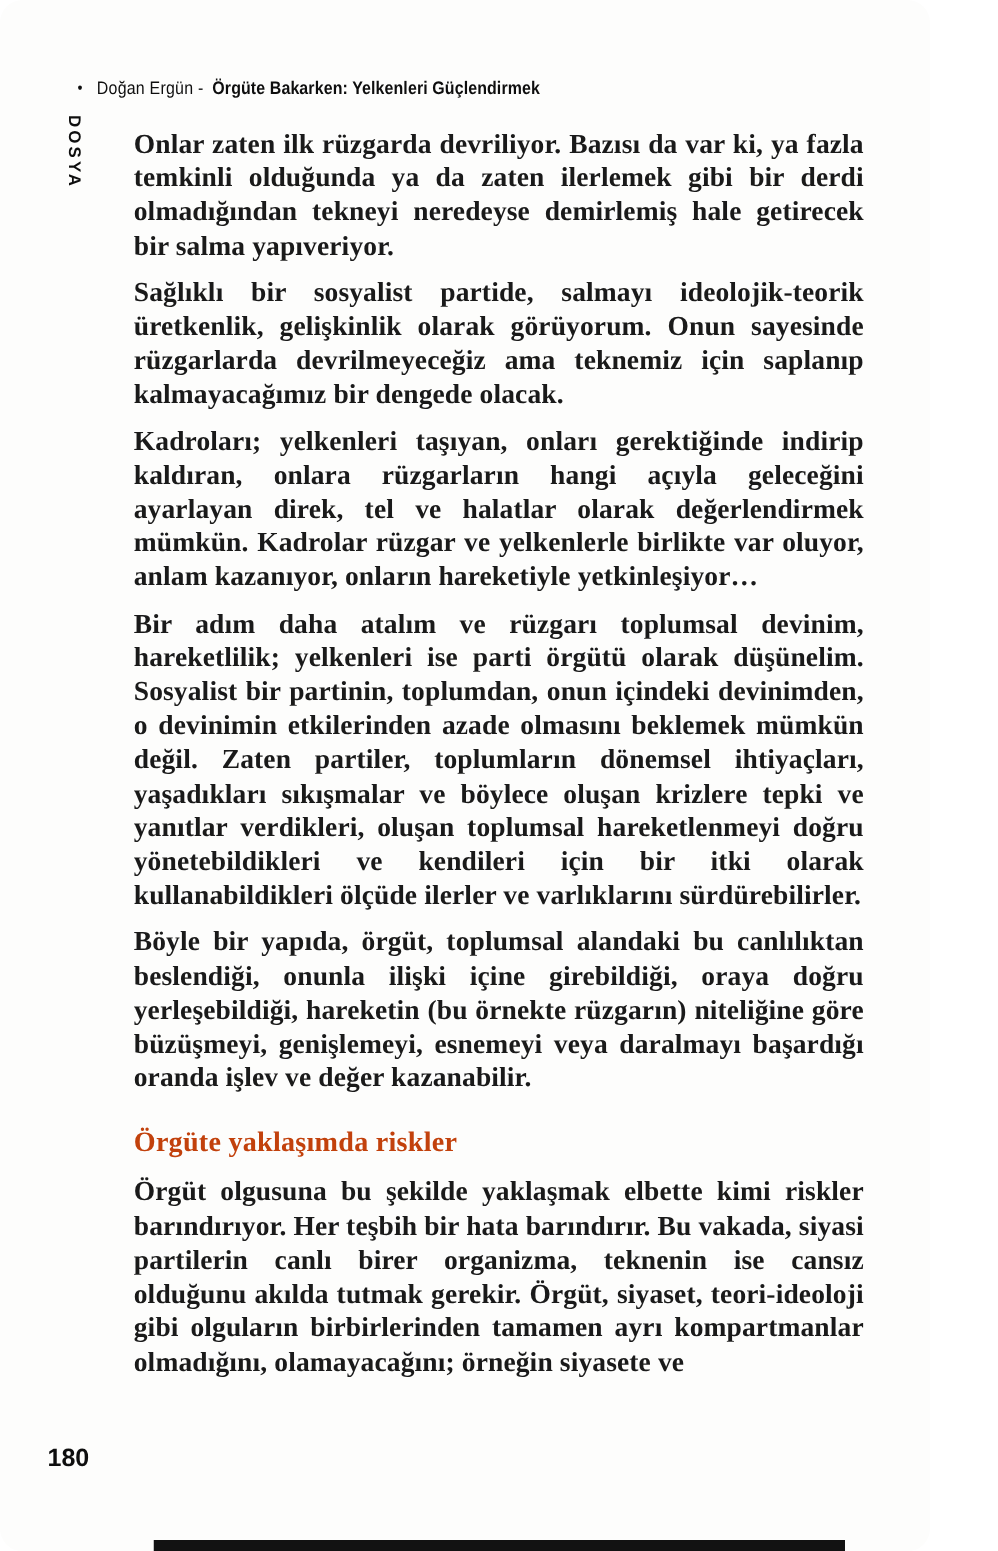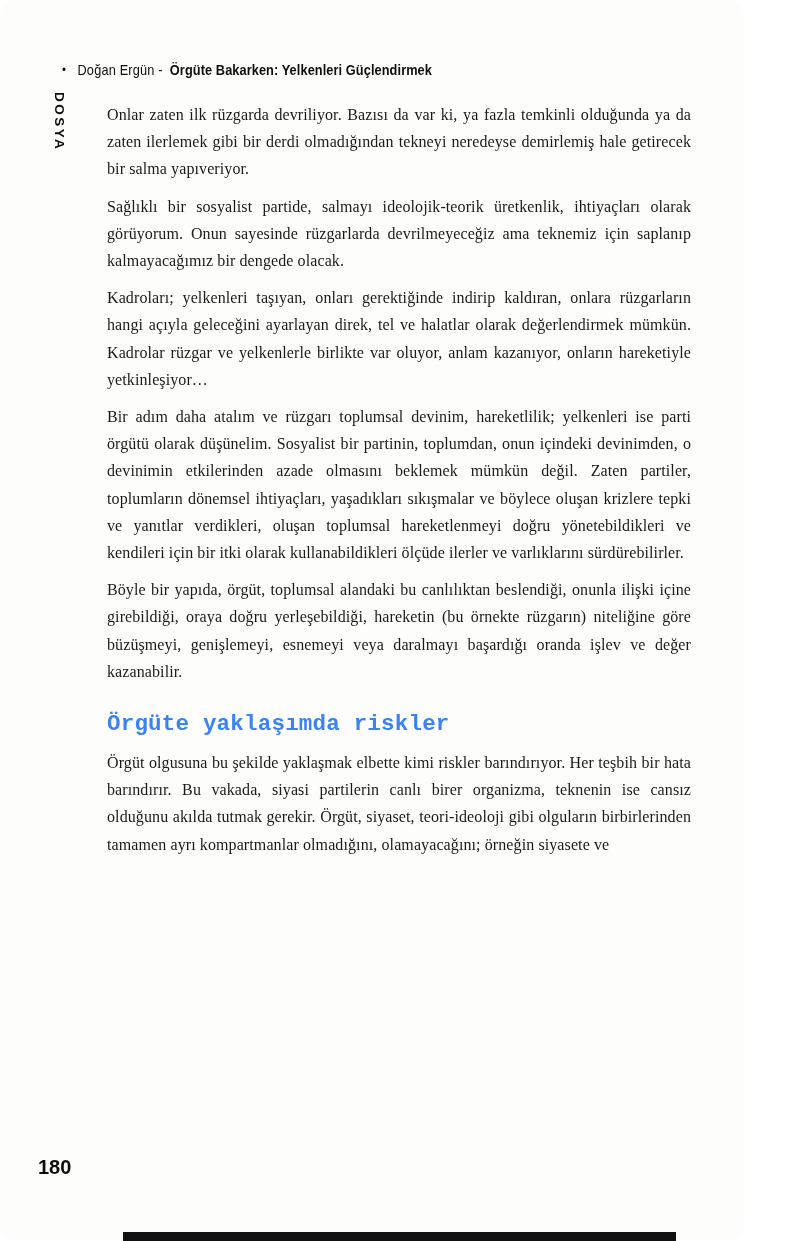--- a/index.html
+++ b/index.html
@@ -62,33 +62,34 @@
 
   
   .text-column {
     position: absolute;
     left: 107px;
     top: 101px;
     width: 584px;
   }
   .text-column p {
     margin: 0 0 10px 0;
-    font-size: 16px;
+    font-size: 22px;
     line-height: 27.2px;
     text-align: justify;
     letter-spacing: 0.1px;
     color: #1a1a1a;
+    font-weight: bold;
   }
   .section-heading {
     margin: 26px 0 12px 0;
-    font-family: Liberation Mono, monospace;
+    font-family: Liberation Serif, serif;
     font-weight: 700;
     font-size: 22.5px;
     letter-spacing: 0.2px;
-    color: #3b82f6;
+    color: #c2410c;
   }
 
   
   .page-number {
     position: absolute;
     left: 38px;
     bottom: 62px;
     font-family: "Liberation Sans", sans-serif;
     font-weight: 700;
     font-size: 20px;
@@ -113,21 +114,21 @@
   <div class="running-header">
     <span class="bullet">•</span>
     <span class="author">Doğan Ergün -</span>
     <span class="title">Örgüte Bakarken: Yelkenleri Güçlendirmek</span>
   </div>
 
   <div class="dosya-tab">DOSYA</div>
 
   <div class="text-column">
     <p>Onlar zaten ilk rüzgarda devriliyor. Bazısı da var ki, ya fazla temkinli olduğunda ya da zaten ilerlemek gibi bir derdi olmadığından tekneyi neredeyse demirlemiş hale getirecek bir salma yapıveriyor.</p>
-    <p>Sağlıklı bir sosyalist partide, salmayı ideolojik-teorik üretkenlik, ihtiyaçları olarak görüyorum. Onun sayesinde rüzgarlarda devrilmeyeceğiz ama teknemiz için saplanıp kalmayacağımız bir dengede olacak.</p>
+    <p>Sağlıklı bir sosyalist partide, salmayı ideolojik-teorik üretkenlik, gelişkinlik olarak görüyorum. Onun sayesinde rüzgarlarda devrilmeyeceğiz ama teknemiz için saplanıp kalmayacağımız bir dengede olacak.</p>
     <p>Kadroları; yelkenleri taşıyan, onları gerektiğinde indirip kaldıran, onlara rüzgarların hangi açıyla geleceğini ayarlayan direk, tel ve halatlar olarak değerlendirmek mümkün. Kadrolar rüzgar ve yelkenlerle birlikte var oluyor, anlam kazanıyor, onların hareketiyle yetkinleşiyor…</p>
     <p>Bir adım daha atalım ve rüzgarı toplumsal devinim, hareketlilik; yelkenleri ise parti örgütü olarak düşünelim. Sosyalist bir partinin, toplumdan, onun içindeki devinimden, o devinimin etkilerinden azade olmasını beklemek mümkün değil. Zaten partiler, toplumların dönemsel ihtiyaçları, yaşadıkları sıkışmalar ve böylece oluşan krizlere tepki ve yanıtlar verdikleri, oluşan toplumsal hareketlenmeyi doğru yönetebildikleri ve kendileri için bir itki olarak kullanabildikleri ölçüde ilerler ve varlıklarını sürdürebilirler.</p>
     <p>Böyle bir yapıda, örgüt, toplumsal alandaki bu canlılıktan beslendiği, onunla ilişki içine girebildiği, oraya doğru yerleşebildiği, hareketin (bu örnekte rüzgarın) niteliğine göre büzüşmeyi, genişlemeyi, esnemeyi veya daralmayı başardığı oranda işlev ve değer kazanabilir.</p>
     <h2 class="section-heading">Örgüte yaklaşımda riskler</h2>
     <p>Örgüt olgusuna bu şekilde yaklaşmak elbette kimi riskler barındırıyor. Her teşbih bir hata barındırır. Bu vakada, siyasi partilerin canlı birer organizma, teknenin ise cansız olduğunu akılda tutmak gerekir. Örgüt, siyaset, teori-ideoloji gibi olguların birbirlerinden tamamen ayrı kompartmanlar olmadığını, olamayacağını; örneğin siyasete ve</p>
   </div>
 
   <div class="page-number">180</div>
 
   <div class="bottom-bar"></div>

